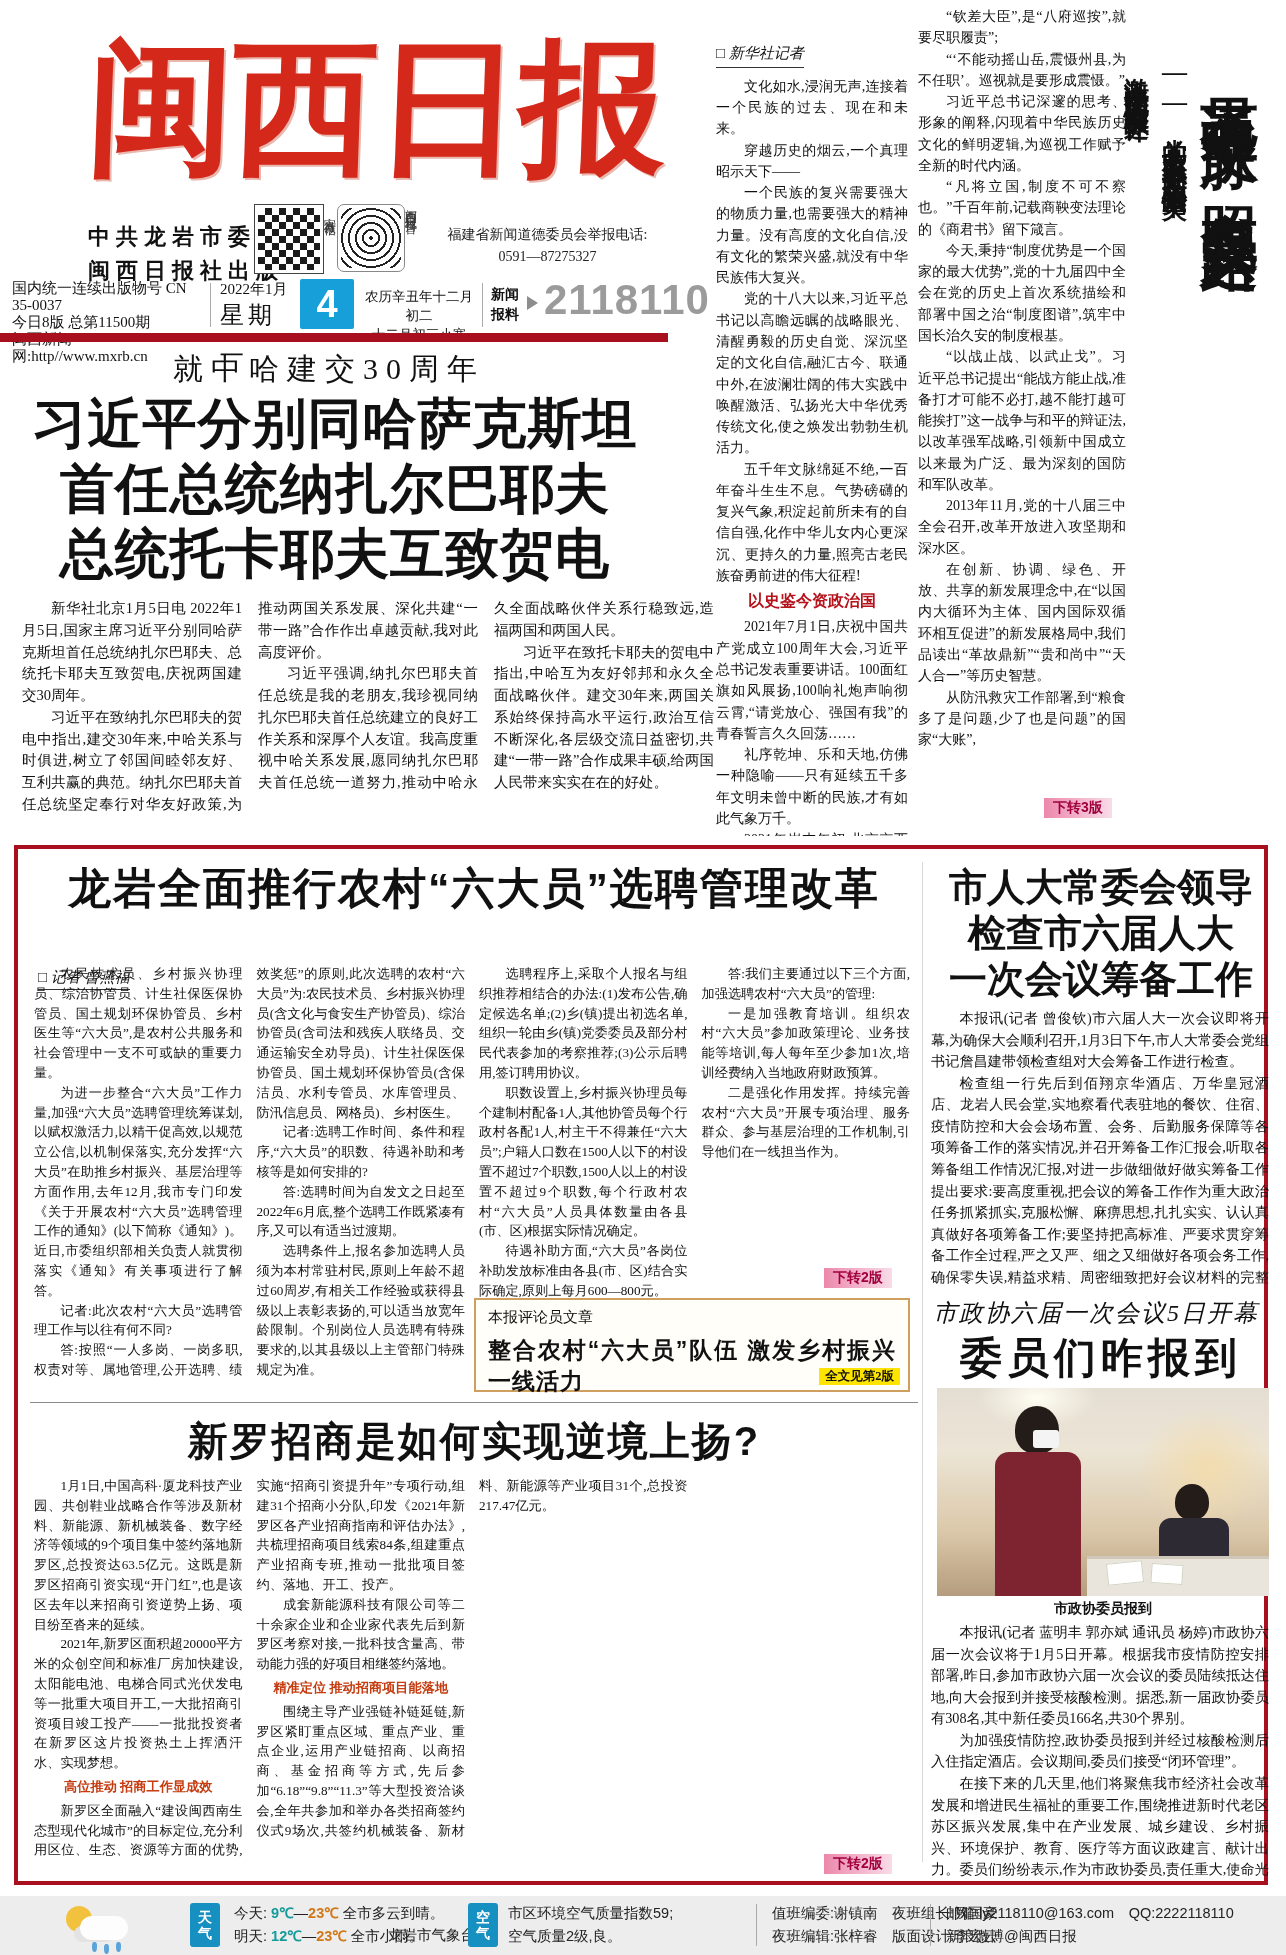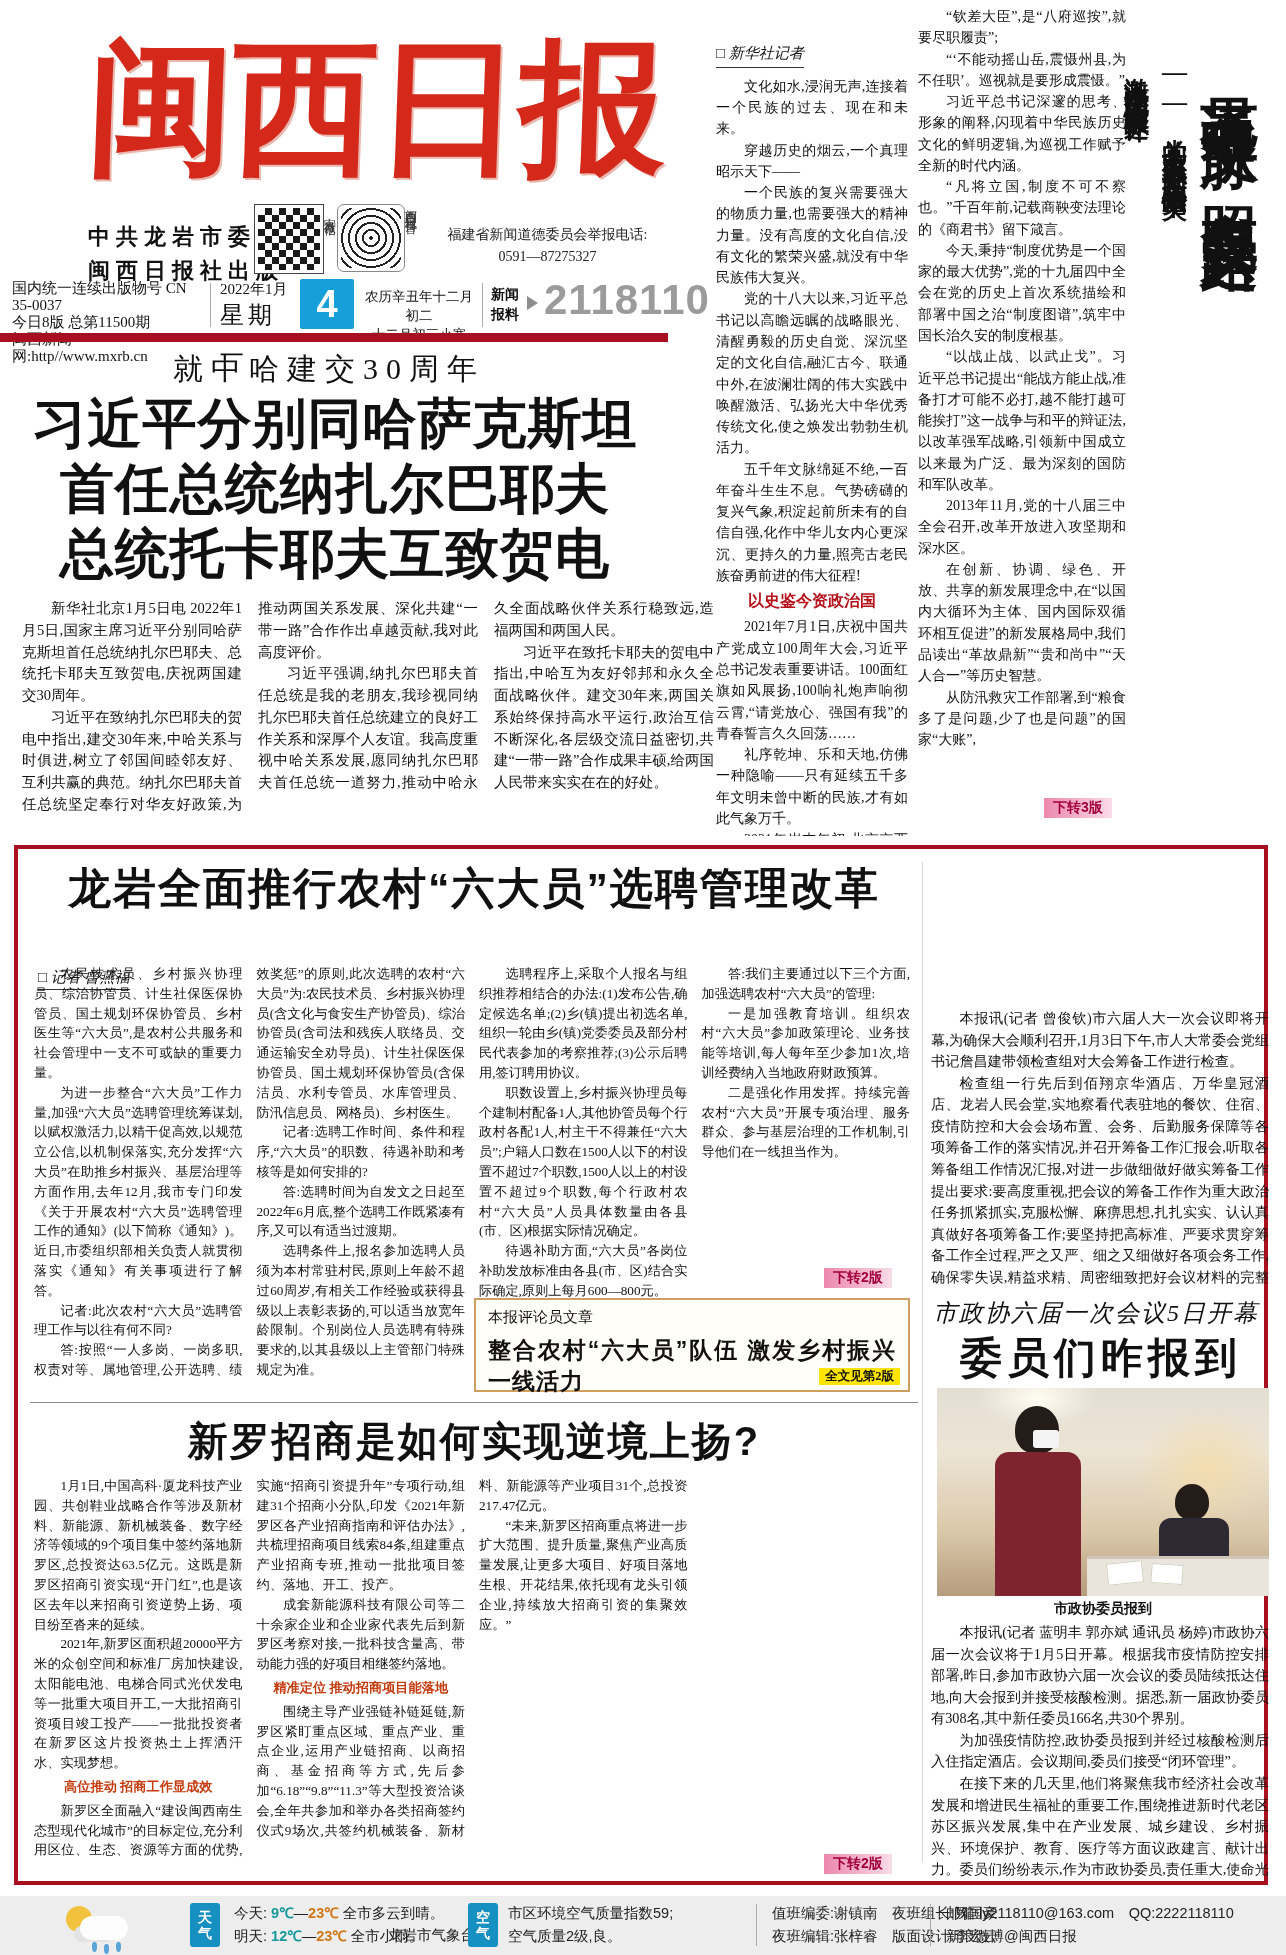--- a/index.html
+++ b/index.html
@@ -209,27 +209,31 @@
   <div class="xl">
     <div class="abs xlhead" style="left:30px;top:1414px;width:888px;">新罗招商是如何实现逆境上扬?</div>
     <div class="abs cols4" style="left:34px;top:1476px;width:876px;height:398px;">
         <p>1月1日,中国高科·厦龙科技产业园、共创鞋业战略合作等涉及新材料、新能源、新机械装备、数字经济等领域的9个项目集中签约落地新罗区,总投资达63.5亿元。这既是新罗区招商引资实现“开门红”,也是该区去年以来招商引资逆势上扬、项目纷至沓来的延续。</p>
         <p>2021年,新罗区面积超20000平方米的众创空间和标准厂房加快建设,太阳能电池、电梯合同式光伏发电等一批重大项目开工,一大批招商引资项目竣工投产——一批批投资者在新罗区这片投资热土上挥洒汗水、实现梦想。</p>
         <p class="sub">高位推动  招商工作显成效</p>
         <p>新罗区全面融入“建设闽西南生态型现代化城市”的目标定位,充分利用区位、生态、资源等方面的优势,实施“招商引资提升年”专项行动,组建31个招商小分队,印发《2021年新罗区各产业招商指南和评估办法》,共梳理招商项目线索84条,组建重点产业招商专班,推动一批批项目签约、落地、开工、投产。</p>
         <p>成套新能源科技有限公司等二十余家企业和企业家代表先后到新罗区考察对接,一批科技含量高、带动能力强的好项目相继签约落地。</p>
         <p class="sub">精准定位  推动招商项目能落地</p>
         <p>围绕主导产业强链补链延链,新罗区紧盯重点区域、重点产业、重点企业,运用产业链招商、以商招商、基金招商等方式,先后参加“6.18”“9.8”“11.3”等大型投资洽谈会,全年共参加和举办各类招商签约仪式9场次,共签约机械装备、新材料、新能源等产业项目31个,总投资217.47亿元。</p>
-        <p>“未来,新罗区招商重点将进一步扩大范围、提升质量,聚焦产业高质量发展,让更多大项目、好项目落地生根、开花结果,依托现有龙头引领企业,持续放大招商引资的集聚效应。”</p>
       </div>
     <div class="abs" style="left:824px;top:1854px;">
       <span class="jump">下转2版</span>
     </div>
   </div>
 
+  <div class="abs" style="left:933px;top:864px;width:336px;">
+    <div class="rendahead">市人大常委会领导</div>
+    <div class="rendahead">检查市六届人大</div>
+    <div class="rendahead">一次会议筹备工作</div>
+  </div>
   <div class="abs onecol" style="left:931px;top:1008px;width:338px;height:282px;font-size:14.2px;">
       <p>本报讯(记者 曾俊钦)市六届人大一次会议即将开幕,为确保大会顺利召开,1月3日下午,市人大常委会党组书记詹昌建带领检查组对大会筹备工作进行检查。</p>
       <p>检查组一行先后到佰翔京华酒店、万华皇冠酒店、龙岩人民会堂,实地察看代表驻地的餐饮、住宿、疫情防控和大会会场布置、会务、后勤服务保障等各项筹备工作的落实情况,并召开筹备工作汇报会,听取各筹备组工作情况汇报,对进一步做细做好做实筹备工作提出要求:要高度重视,把会议的筹备工作作为重大政治任务抓紧抓实,克服松懈、麻痹思想,扎扎实实、认认真真做好各项筹备工作;要坚持把高标准、严要求贯穿筹备工作全过程,严之又严、细之又细做好各项会务工作,确保零失误,精益求精、周密细致把好会议材料的完整性、准确性,确保零差错;要加强协同配合,树立整体观念,既分工负责,又互相支持、相互配合,服从统一调度;要强化责任落实,从细节入手,确保所有环节落实到人,做到环环相扣、严谨有序,确保大会办得圆满、办得成功。</p>
     </div>
 
   <div class="abs zxkicker" style="left:933px;top:1297px;width:336px;">市政协六届一次会议5日开幕</div>
   <div class="abs zxhead" style="left:933px;top:1330px;width:336px;">委员们昨报到</div>
 
   <div class="abs photo" style="left:937px;top:1388px;width:332px;height:208px;">
     <div class="ph-light" style="left:40px;top:-20px;width:120px;height:60px;"></div>

